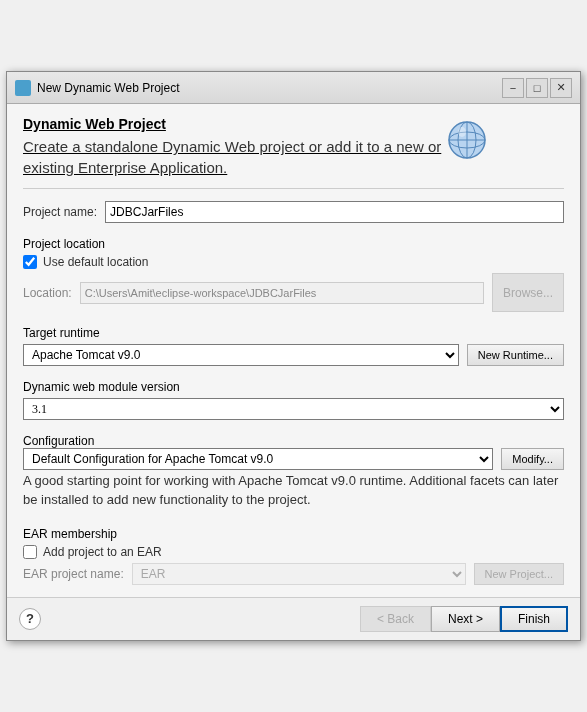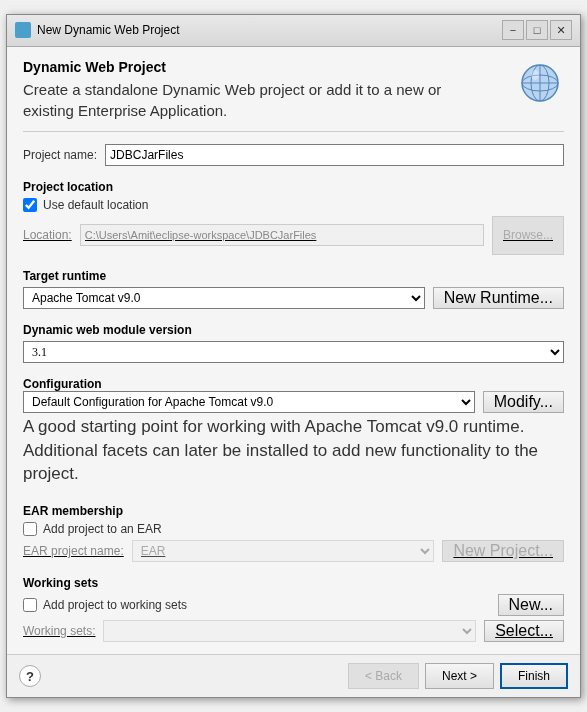--- a/index.html
+++ b/index.html
@@ -73,24 +73,25 @@
       padding: 12px 16px;
       flex: 1;
       display: flex;
       flex-direction: column;
       gap: 0;
     }
 
     .header-section {
       display: flex;
       align-items: flex-start;
-      justify-content: space-between;
+      justify-content: flex-start;
       margin-bottom: 12px;
       border-bottom: 1px solid #ccc;
       padding-bottom: 10px;
+      text-decoration: underline;
     }
     .header-text h2 {
       font-size: 14px;
       font-weight: bold;
       color: #000;
       margin-bottom: 4px;
     }
     .header-text p {
       font-size: 15px;
       color: #333;
@@ -131,21 +132,21 @@
       height: 22px;
       border: 1px solid #7a7a7a;
       padding: 2px 4px;
       font-size: 12px;
       background: white;
       outline: none;
     }
 
     .section-label {
       font-size: 12px;
-      font-weight: bold;
+      font-weight: normal;
       color: #000;
       margin-top: 6px;
     }
 
     .checkbox-row {
       display: flex;
       align-items: center;
       gap: 6px;
     }
     .checkbox-row input[type="checkbox"] {
@@ -155,21 +156,20 @@
     }
     .checkbox-row label {
       font-size: 12px;
       color: #333;
     }
 
     .location-row {
       display: flex;
       align-items: center;
       gap: 8px;
-      text-decoration: underline;
     }
     .location-label {
       font-size: 12px;
       color: #888;
       white-space: nowrap;
     }
     .location-input {
       flex: 1;
       height: 22px;
       border: 1px solid #ccc;
@@ -214,33 +214,33 @@
     .dropdown-select.disabled {
       background: #f0f0f0;
       color: #888;
       border-color: #ccc;
     }
     .action-btn {
       height: 22px;
       padding: 0 10px;
       border: 1px solid #aaa;
       background: linear-gradient(to bottom, #f5f5f5, #e0e0e0);
-      font-size: 16px;
+      font-size: 11px;
       cursor: pointer;
       white-space: nowrap;
     }
     .action-btn:disabled {
       background: #e0e0e0;
       color: #aaa;
       border-color: #ccc;
       cursor: default;
     }
 
     .description-text {
-      font-size: 17px;
+      font-size: 13px;
       color: #333;
       line-height: 1.4;
       margin-top: 2px;
       margin-bottom: 4px;
     }
 
     .footer {
       border-top: 1px solid #ccc;
       padding: 8px 12px;
       display: flex;
@@ -261,21 +261,20 @@
       font-size: 13px;
       font-weight: bold;
       cursor: pointer;
       display: flex;
       align-items: center;
       justify-content: center;
       color: #333;
     }
     .footer-right {
       display: flex;
-      gap: 6px;
     }
     .nav-btn {
       height: 26px;
       padding: 0 16px;
       border: 1px solid #aaa;
       background: linear-gradient(to bottom, #f5f5f5, #e0e0e0);
       font-size: 12px;
       cursor: pointer;
     }
     .nav-btn.finish {
@@ -392,36 +391,20 @@
         </div>
         <div class="location-row" style="margin-top:4px;">
           <span class="location-label">EAR project name:</span>
           <select class="dropdown-select disabled" disabled="">
             <option>EAR</option>
           </select>
           <button class="action-btn" disabled="">New Project...</button>
         </div>
       </div>
 
-      <div>
-        <div class="section-label">Working sets</div>
-        <div class="checkbox-row" style="margin-top:4px;">
-          <input type="checkbox" id="chk-ws" style="">
-          <label for="chk-ws">Add project to working sets</label>
-          <div style="flex:1;"></div>
-          <button class="action-btn">New...</button>
-        </div>
-        <div class="location-row" style="margin-top:4px;">
-          <span class="location-label">Working sets:</span>
-          <select class="dropdown-select disabled" disabled="">
-            <option></option>
-          </select>
-          <button class="action-btn">Select...</button>
-        </div>
-      </div>
 
     </div>
   </div>
 
   <div class="footer">
     <div class="footer-left">
       <button class="help-btn">?</button>
     </div>
     <div class="footer-right">
       <button class="nav-btn" disabled="">&lt; Back</button>

